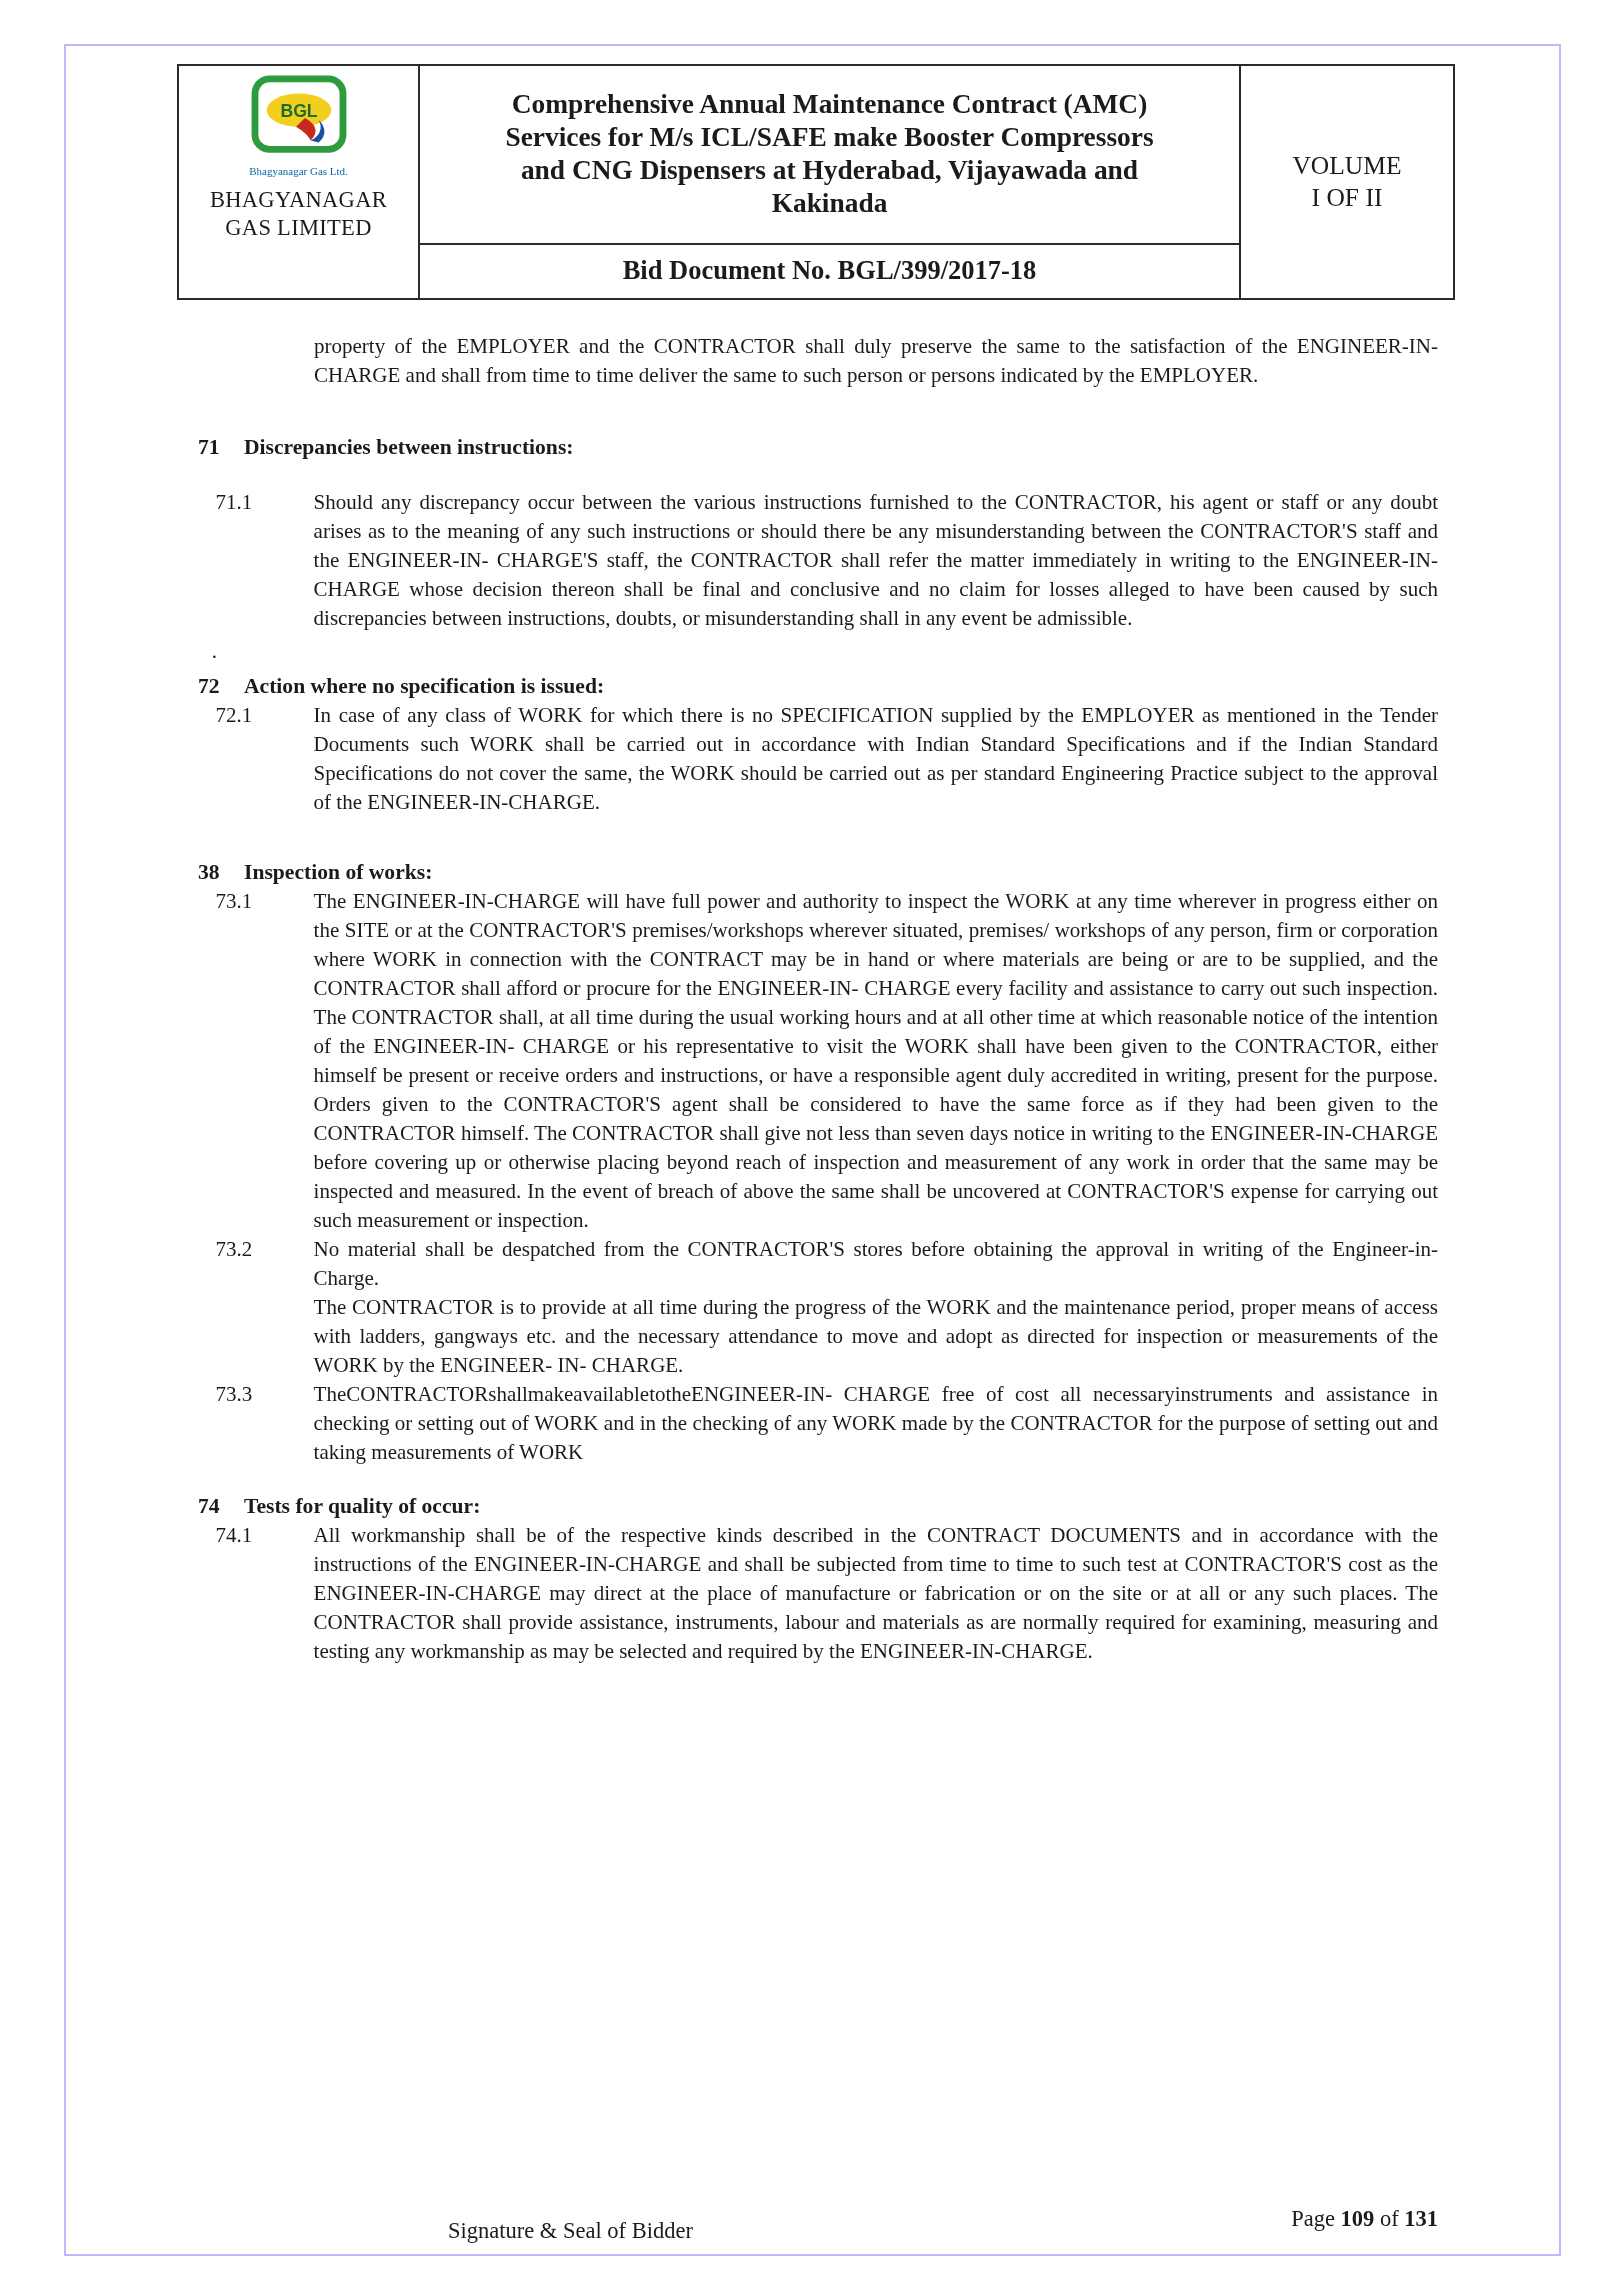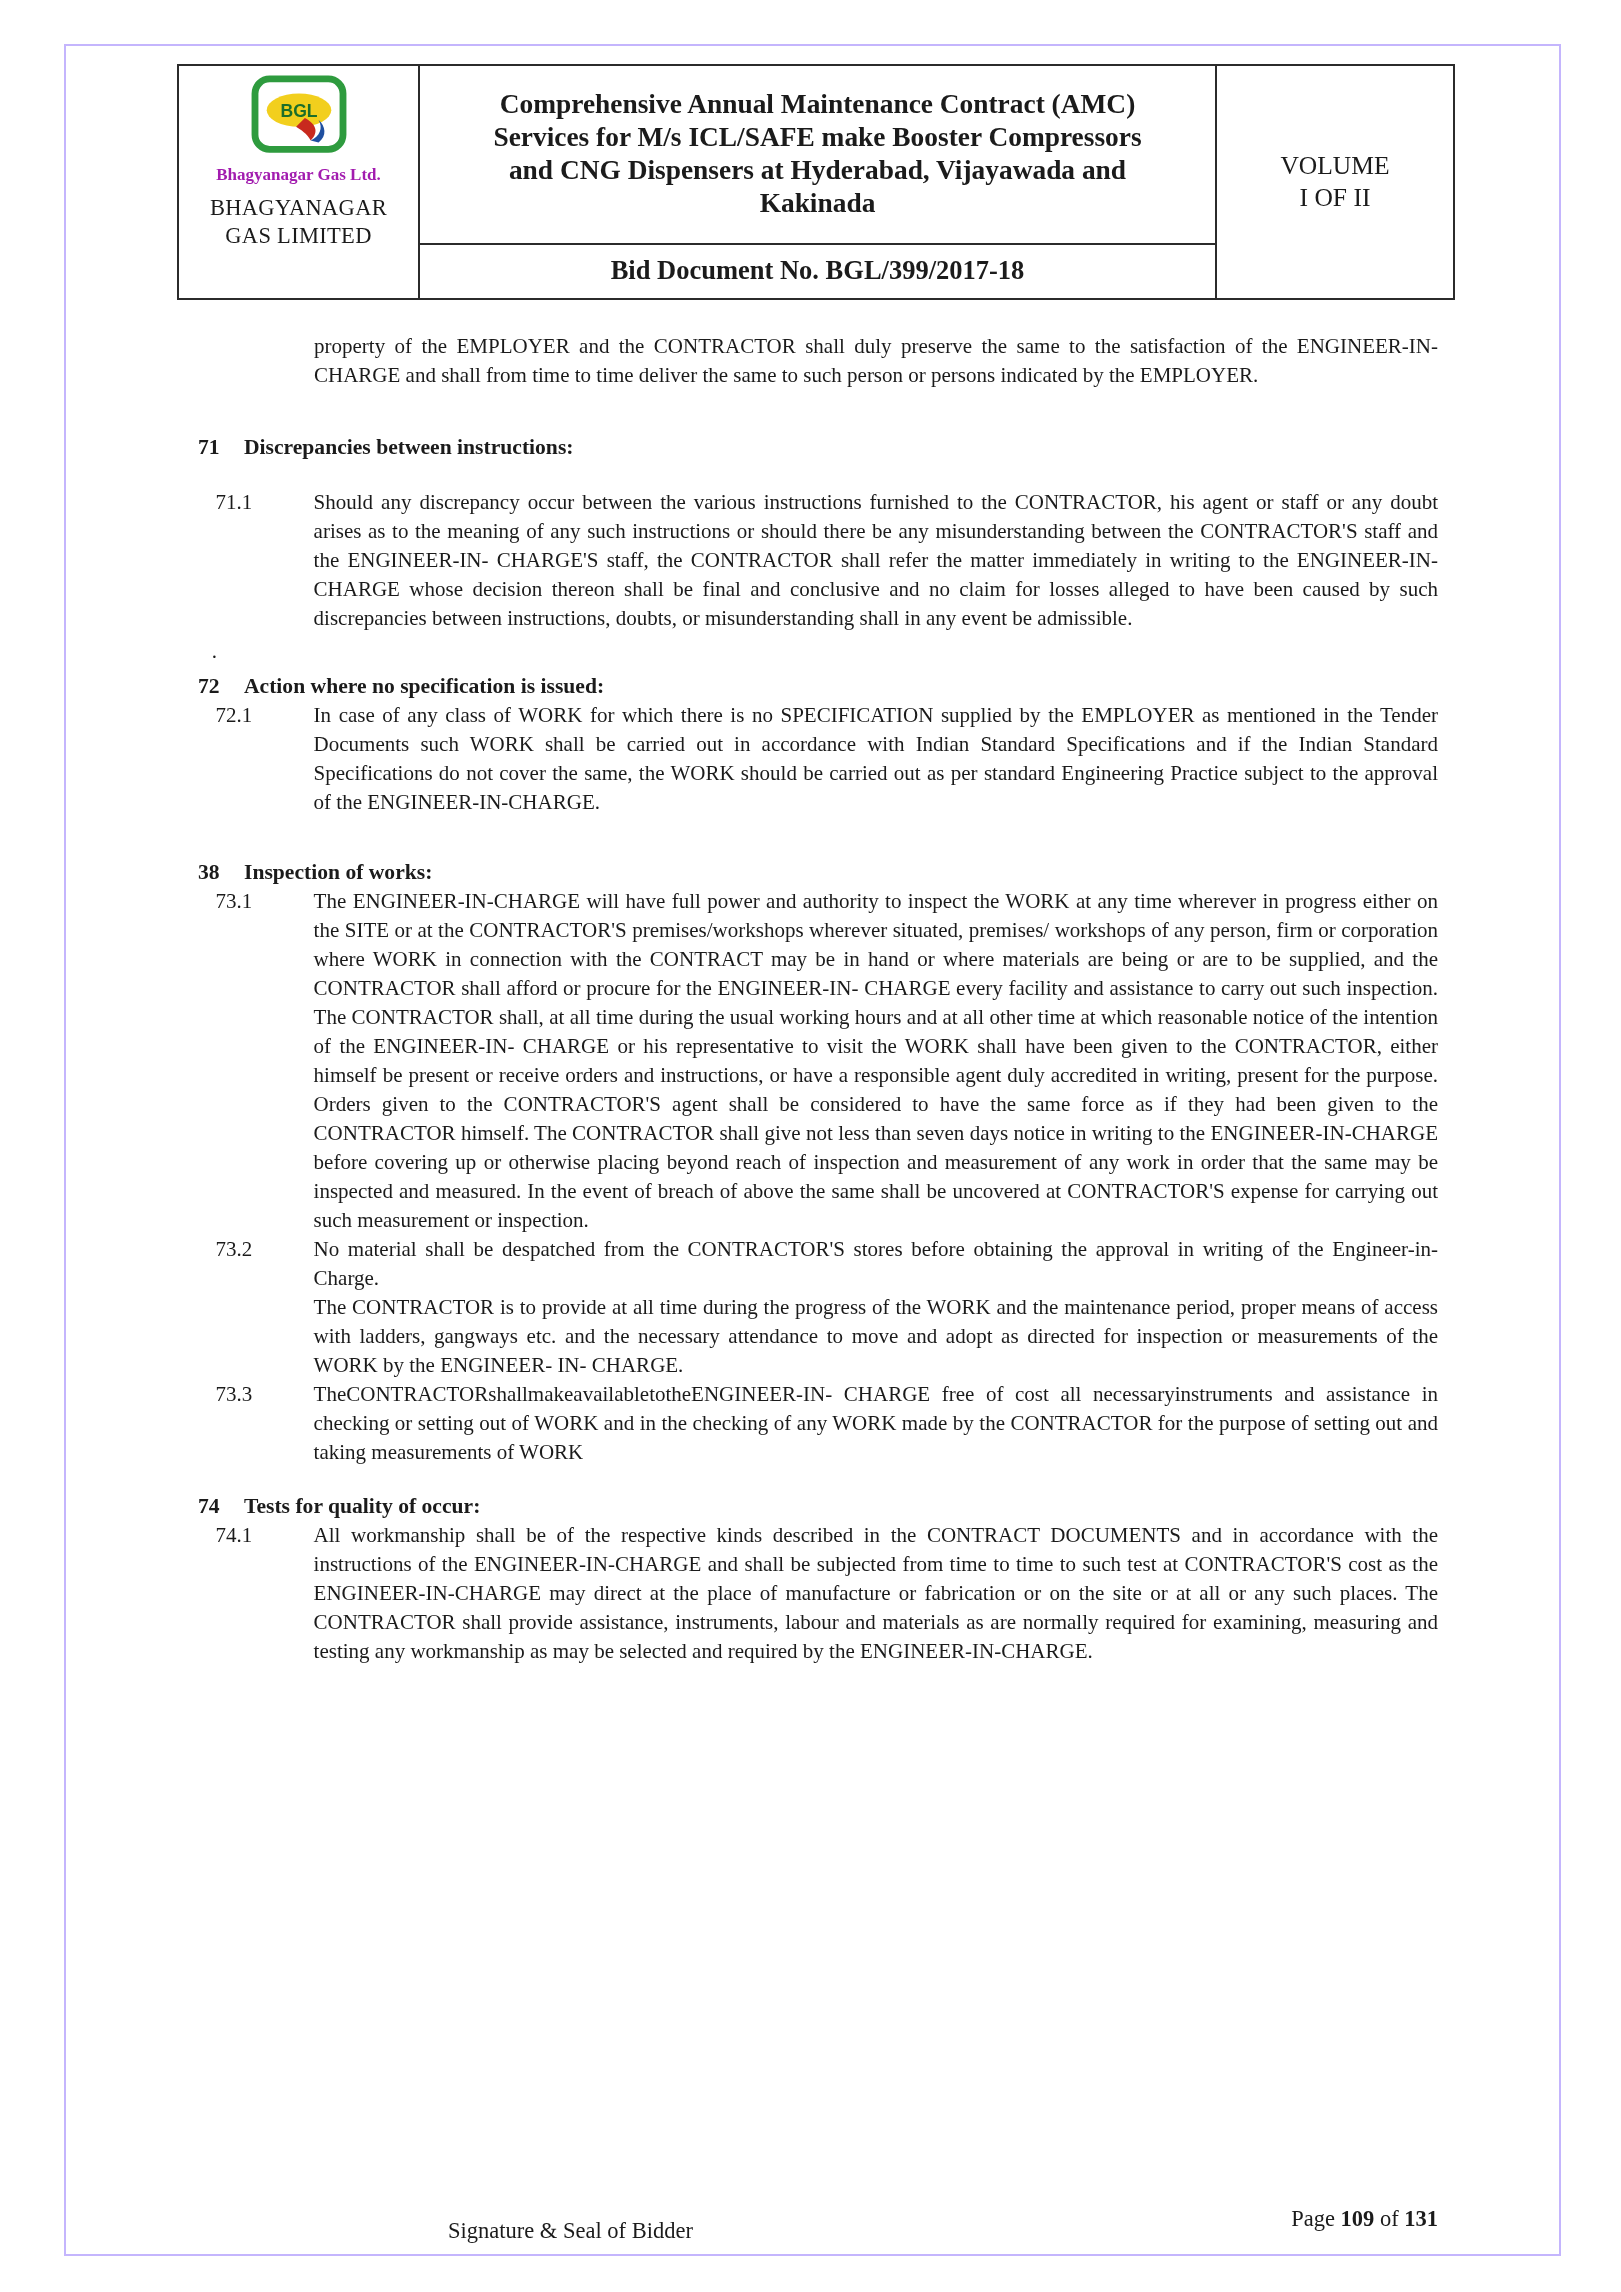--- a/index.html
+++ b/index.html
@@ -32,25 +32,24 @@
     width: 241px;
     flex-shrink: 0;
     border-right: 2px solid #2b2b2b;
     display: flex;
     flex-direction: column;
     align-items: center;
     padding: 9.8px 7.8px 9.8px;
     box-sizing: border-box;
   }
   .logo-subtext {
-    font-size: 17px;
-    color: #a21caf;
+    font-size: 11px;
+    color: #0369a1;
     margin-top: 2px;
     white-space: nowrap;
-    font-weight: bold;
   }
   .company-name {
     margin-top: 8.8px;
     font-size: 22.5px;
     line-height: 27.4px;
     text-align: center;
     letter-spacing: 0.3px;
   }
   .title-cell {
     flex: 1;
@@ -72,21 +71,21 @@
     padding: 7.8px 9.8px;
   }
   .doc-number {
     border-top: 2px solid #2b2b2b;
     font-weight: bold;
     font-size: 26.5px;
     text-align: center;
     padding: 9.8px 0 11.8px;
   }
   .volume-cell {
-    width: 236px;
+    width: 212px;
     flex-shrink: 0;
     display: flex;
     flex-direction: column;
     justify-content: center;
     align-items: center;
     font-size: 25.5px;
     line-height: 32px;
     text-align: center;
   }
   

